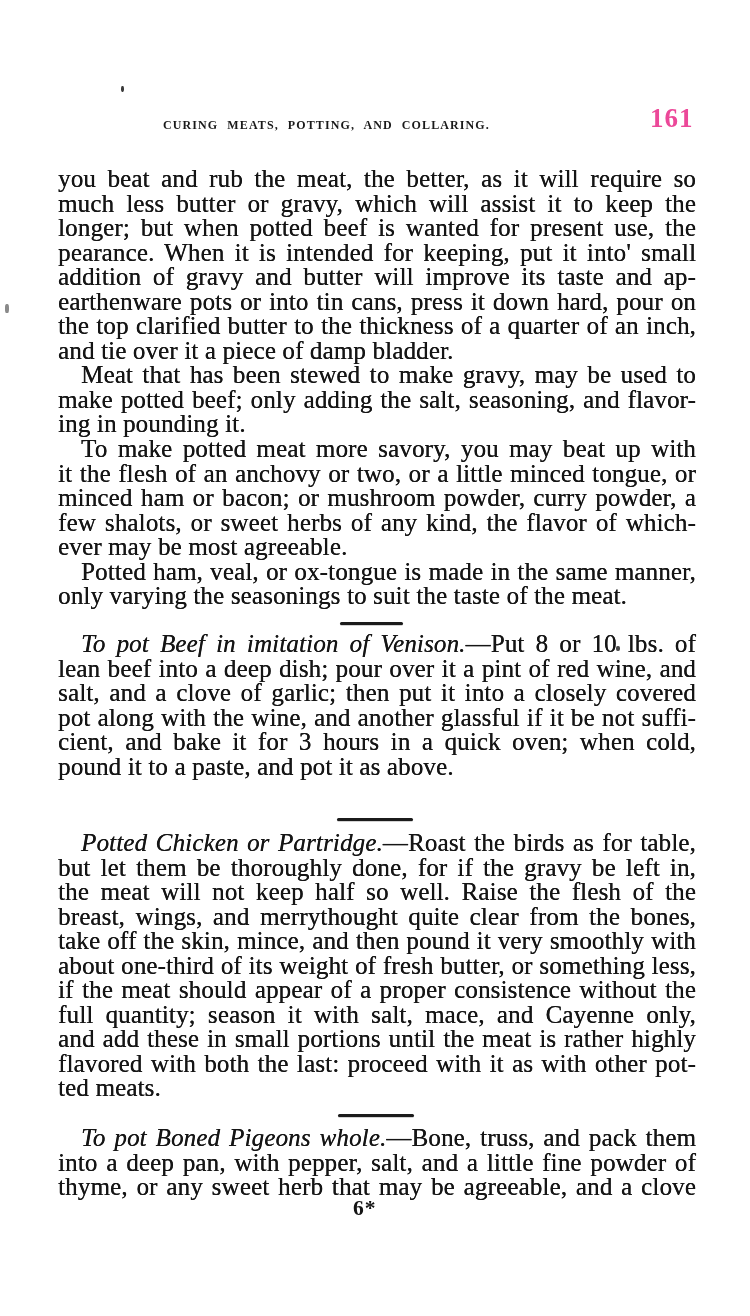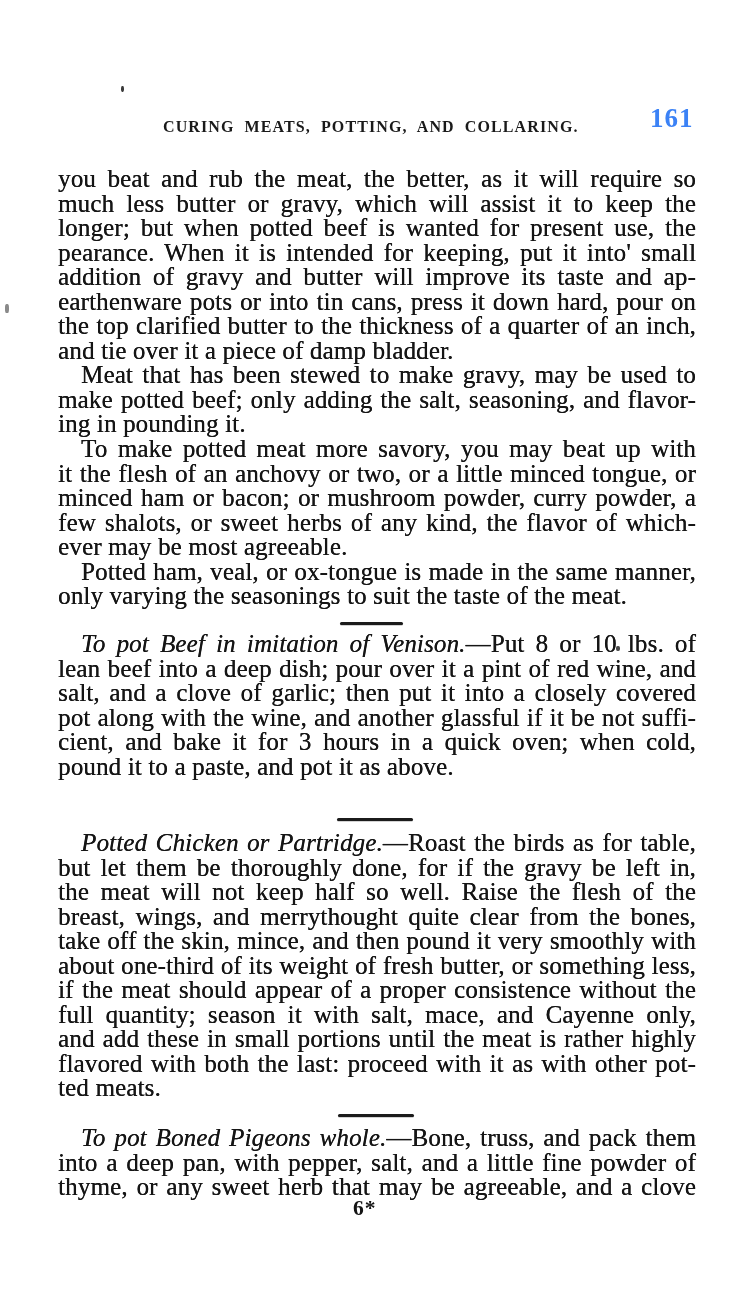--- a/index.html
+++ b/index.html
@@ -7,27 +7,27 @@
     position:relative;
     width:750px; height:1316px;
     margin:0 auto;
     background:#ffffff;
     font-family:"Liberation Serif", serif;
     color:#151515;
     overflow:hidden;
   }
   .running-header {
     position:absolute; left:163px; top:118px;
-    font-size:16px; letter-spacing:1.1px; word-spacing:5px;
+    font-size:12px; letter-spacing:1.1px; word-spacing:5px;
     font-weight:bold; color:#1a1a1a;
     white-space:nowrap;
   }
   .page-number {
     position:absolute; left:650px; top:103px;
-    font-size:27px; letter-spacing:1px; font-weight:bold; color:#3b82f6;
+    font-size:27px; letter-spacing:1px; font-weight:bold; color:#ec4899;
   }
   .textcol {
     position:absolute; left:58px; width:638px;
   }
   .line {
     height:24.55px; line-height:24.55px;
     font-size:25px; letter-spacing:0.15px;
     text-align:justify; text-align-last:justify;
     white-space:normal;
     text-shadow:0.25px 0 0 currentColor;

